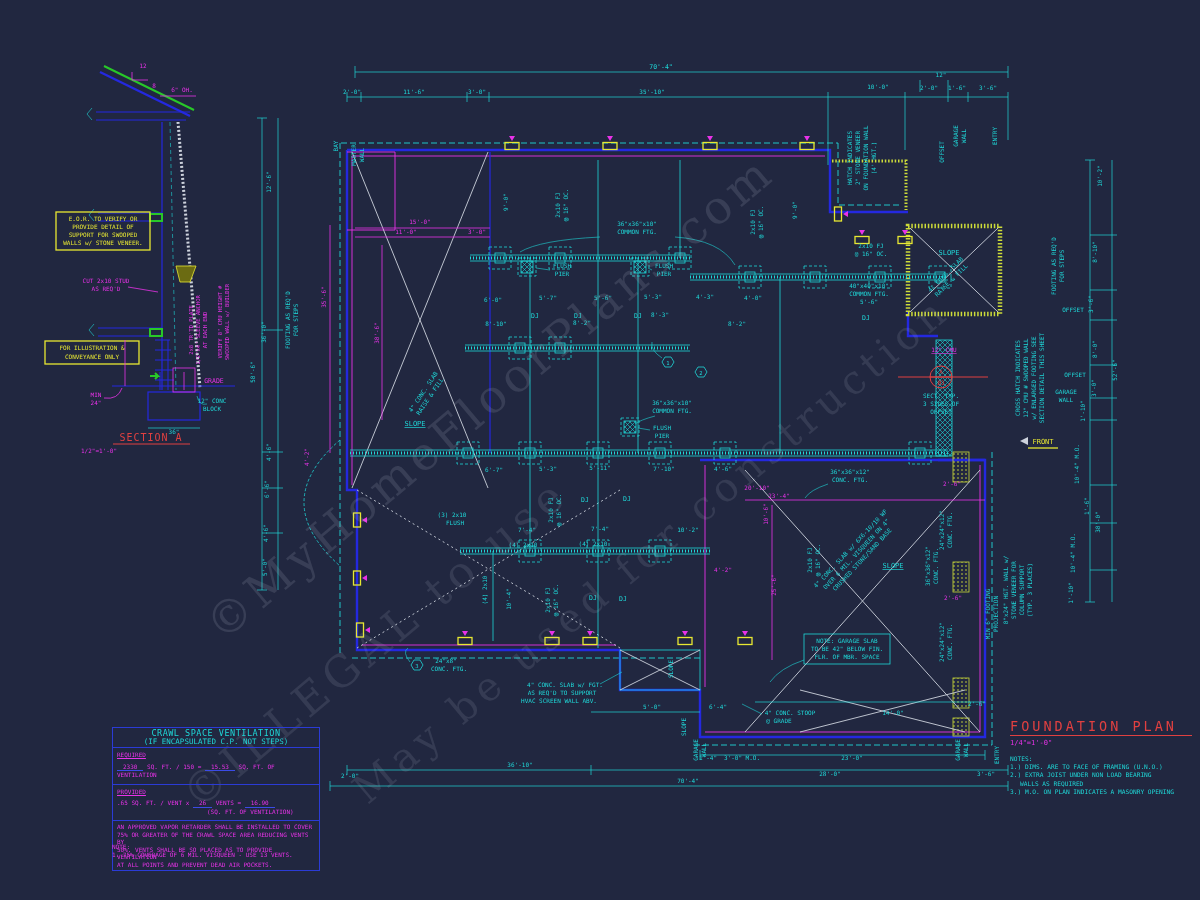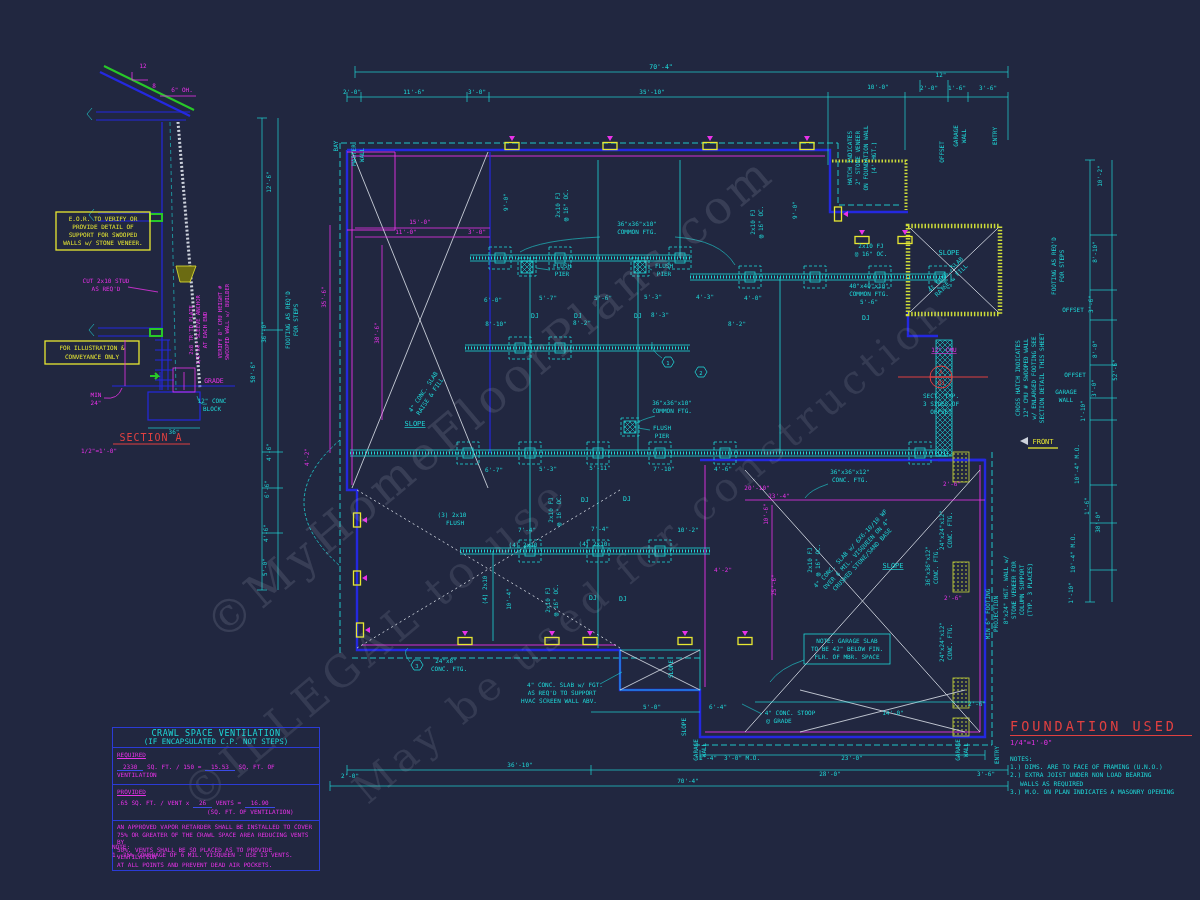--- a/index.html
+++ b/index.html
@@ -637,21 +637,21 @@
     <div>AT ALL POINTS AND PREVENT DEAD AIR POCKETS.</div>
   </div>
 </div>
 <div id="crawl-note" class="ovl">
   <div>NOTE:</div>
   <div>1. 75% COVERAGE OF 6 MIL. VISQUEEN - USE 13 VENTS.</div>
 </div>
 
 
 <div id="title-block" class="ovl">
-  <div id="fp-title">FOUNDATION USED</div>
+  <div id="fp-title">FOUNDATION PLAN</div>
   <div id="fp-scale">1/4"=1'-0"</div>
   <div id="fp-notes">
     <div>NOTES:</div>
     <div>1.) DIMS. ARE TO FACE OF FRAMING (U.N.O.)</div>
     <div>2.) EXTRA JOIST UNDER NON LOAD BEARING</div>
     <div style="padding-left:10px">WALLS AS REQUIRED</div>
     <div>3.) M.O. ON PLAN INDICATES A MASONRY OPENING</div>
   </div>
 </div>
 </div>

